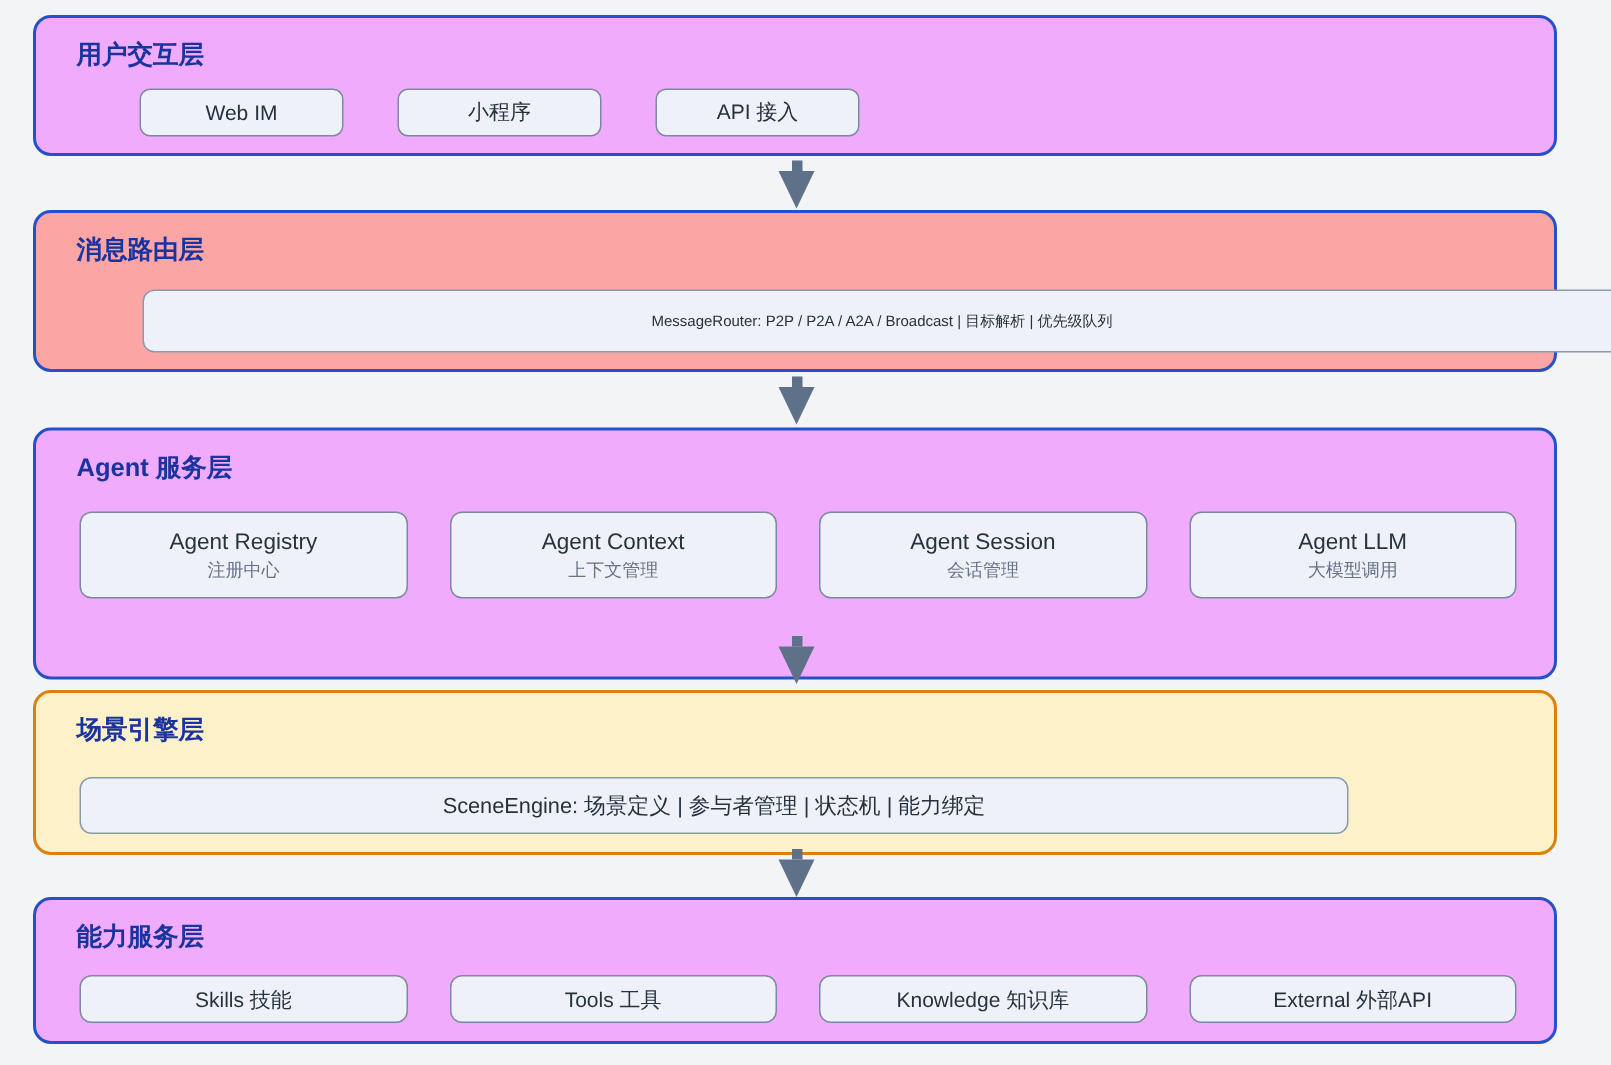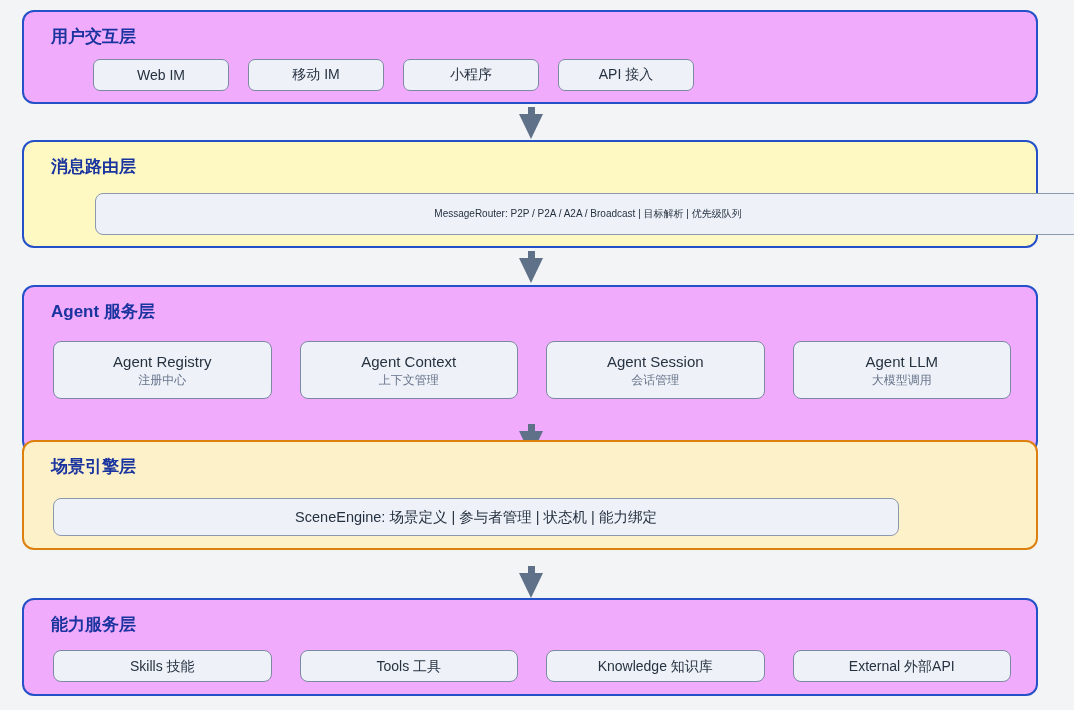--- a/index.html
+++ b/index.html
@@ -17,35 +17,35 @@
   }
   .layer {
     position: absolute;
     left: 22px;
     width: 1016px;
     box-sizing: border-box;
     border: 2.5px solid #2451c8;
     border-radius: 12px;
     background: #f0abfc;
   }
-  .layer.blue  { background: #fef9c3; }
+  .layer.blue  { background: #fca5a5; }
   .layer.amber { background: #fdf1c9; border-color: #dc810e; }
 
   .layer-title {
     margin: 14px 0 0 27px;
     font-size: 17px;
     font-weight: bold;
     color: #19339f;
     line-height: 22px;
   }
 
   
   .chip-row {
     display: flex;
-    gap: 19px;
+    gap: 36px;
     margin: 11px 4px 0 69px;
   }
   .chip {
     width: 136px;
     height: 32px;
     box-sizing: border-box;
     background: #eef2f8;
     border: 1.5px solid #7c8aa1;
     border-radius: 7px;
     display: flex;
@@ -140,21 +140,20 @@
 </style>
 </head>
 <body>
 
 <div class="canvas">
 
   <section class="layer" style="top:10px; height:94px;">
     <div class="layer-title">用户交互层</div>
     <div class="chip-row">
       <div class="chip">Web IM</div>
-      <div class="chip">移动 IM</div>
       <div class="chip">小程序</div>
       <div class="chip">API 接入</div>
     </div>
   </section>
 
   <div class="arrow" style="top:107px;">
     <div class="stem"></div>
     <div class="head"></div>
   </div>
 
@@ -188,21 +187,21 @@
         <div class="card-sub">大模型调用</div>
       </div>
     </div>
   </section>
 
   <div class="arrow" style="top:424px;">
     <div class="stem"></div>
     <div class="head"></div>
   </div>
 
-  <section class="layer amber" style="top:440px; height:110px;">
+  <section class="layer amber" style="top:460px; height:110px;">
     <div class="layer-title">场景引擎层</div>
     <div class="wide-bar scene">SceneEngine: 场景定义 | 参与者管理 | 状态机 | 能力绑定</div>
   </section>
 
   <div class="arrow" style="top:566px;">
     <div class="stem"></div>
     <div class="head"></div>
   </div>
 
   <section class="layer" style="top:598px; height:98px;">

